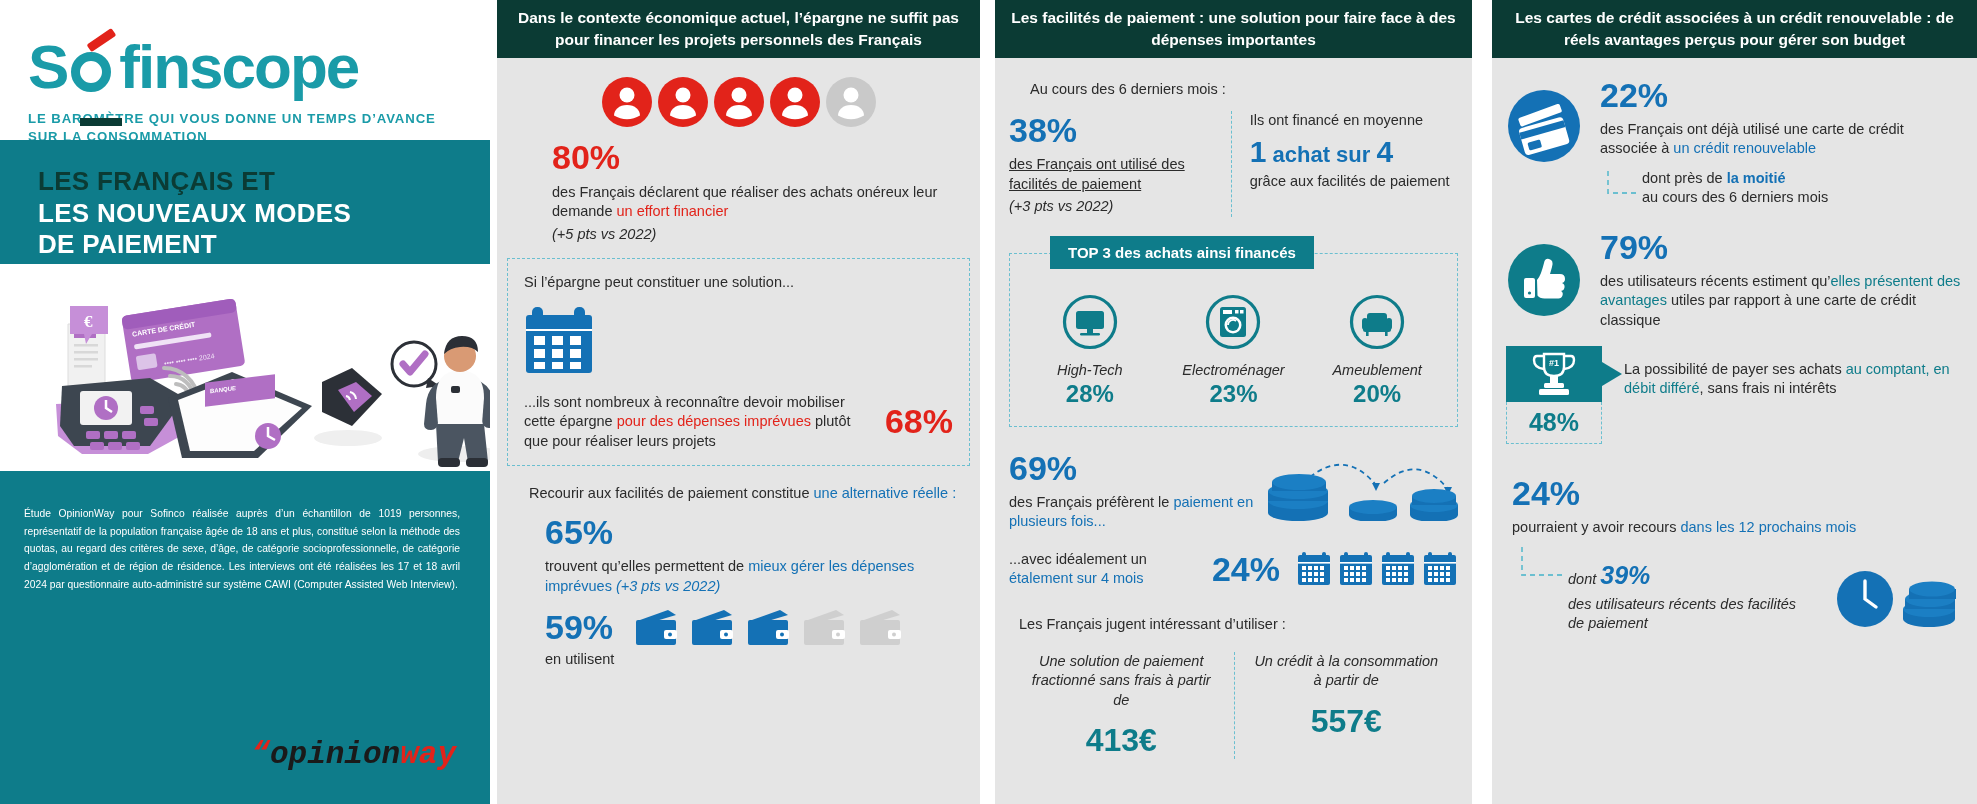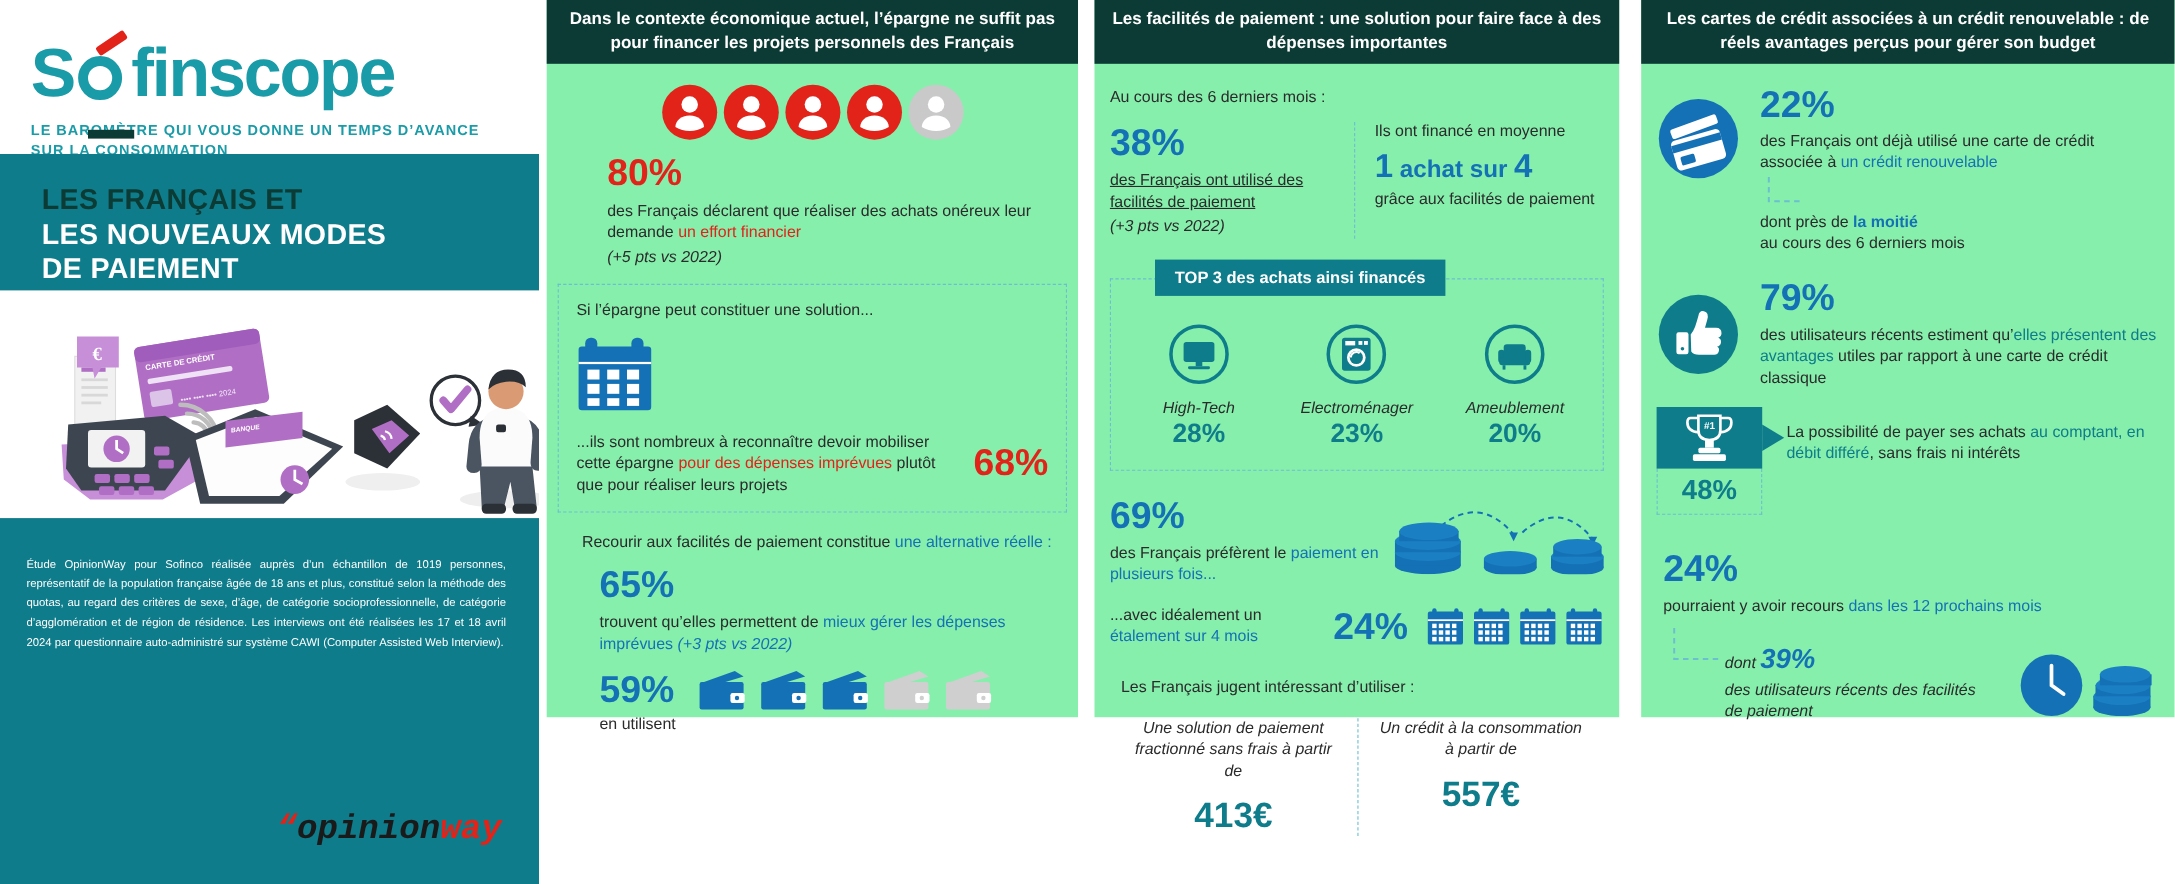--- a/index.html
+++ b/index.html
@@ -30,21 +30,21 @@
   .illus { position:absolute; left:0; top:286px; width:490px; height:185px; background:#fff; overflow:hidden; }
 
   .footer-block { position:absolute; left:0; top:471px; width:490px; height:333px; background:#0e7c8a; padding:34px 30px 0 24px; }
   .footer-text { font-size:10.3px; line-height:1.72; color:#ffffff; text-align:justify; }
   .ow-logo { position:absolute; right:34px; bottom:32px; font-size:31px; font-style:italic; font-family:Liberation Mono, monospace; font-weight:bold; }
   .ow-q { color:#e2231a; }
   .ow-opinion { color:#1a1a1a; }
   .ow-way { color:#e2231a; }
 
   
-  .col { position:absolute; top:0; height:652px; background:#86efac; }
+  .col { position:absolute; top:0; height:804px; background:#e5e5e5; }
   .col2 { left:497px; width:483px; }
   .col3 { left:995px; width:477px; }
   .col4 { left:1492px; width:485px; }
 
   .col-header {
     background:#0b3b34; color:#fff; font-size:15.5px; font-weight:bold;
     text-align:center; line-height:1.42; padding:12px 14px;
     height:58px; display:flex; align-items:center; justify-content:center;
   }
 
@@ -319,21 +319,21 @@
         </div>
       </div>
     </div>
   </div>
 
   <div class="col col3">
     <div class="col-header">Les facilités de paiement : une solution pour faire face à des dépenses importantes</div>
 
     <div class="body" style="padding:0 14px;">
 
-      <div class="body-txt" style="margin-top:22px;">Au cours des 6 derniers mois :</div>
+      <div class="body-txt" style="margin-top:22px;margin-left:21px;">Au cours des 6 derniers mois :</div>
 
       <div style="display:flex; margin-top:12px;gap:12px;">
         <div style="width:48%; padding-right:14px;">
           <div class="pct-blue">38%</div>
           <div class="body-txt" style="margin-top:5px;text-decoration:underline;">des Français ont utilisé des facilités de paiement</div>
           <div class="body-txt blue italic" style="margin-top:3px;">(+3 pts vs 2022)</div>
         </div>
         <div class="vdash" style="width:52%; padding-left:18px;">
           <div class="body-txt">Ils ont financé en moyenne</div>
           <div style="margin-top:4px;"><span style="font-size:30px;font-weight:bold;" class="blue">1</span><span style="font-size:22px;font-weight:bold;" class="blue"> achat sur </span><span style="font-size:30px;font-weight:bold;" class="blue">4</span></div>
@@ -536,21 +536,21 @@
           </g>
           <g transform="rotate(-16 38 44)">
             <rect x="14" y="34" width="46" height="28" rx="4" fill="#fff"></rect>
             <rect x="14" y="38" width="46" height="7" fill="#1471b5"></rect>
             <rect x="19" y="50" width="13" height="8" rx="1.5" fill="#1471b5"></rect>
           </g>
         </svg>
         <div>
           <div class="pct-blue">22%</div>
           <div class="body-txt" style="margin-top:5px;"><span>des Français ont déjà utilisé une carte de crédit associée à </span><span class="blue">un crédit renouvelable</span></div>
-          <div style="display:flex; flex-direction:column;">
+          <div style="display:flex; margin-top:10px;">
             <svg width="42" height="34" viewBox="0 0 42 34" style="flex:none;">
                 <path d="M8 2 L8 24 L38 24" fill="none" stroke="#6bbfd0" stroke-width="1.8" stroke-dasharray="5,4"></path>
               </svg>
             <div class="body-txt"><span>dont près de </span><span class="blue" style="font-weight:bold;">la moitié</span><br><span>au cours des 6 derniers mois</span></div>
           </div>
         </div>
       </div>
 
       <div style="display:flex; gap:18px; align-items:flex-start; margin-top:20px;">
         <svg width="76" height="76" viewBox="0 0 76 76" style="flex:none; margin-top:14px;">

